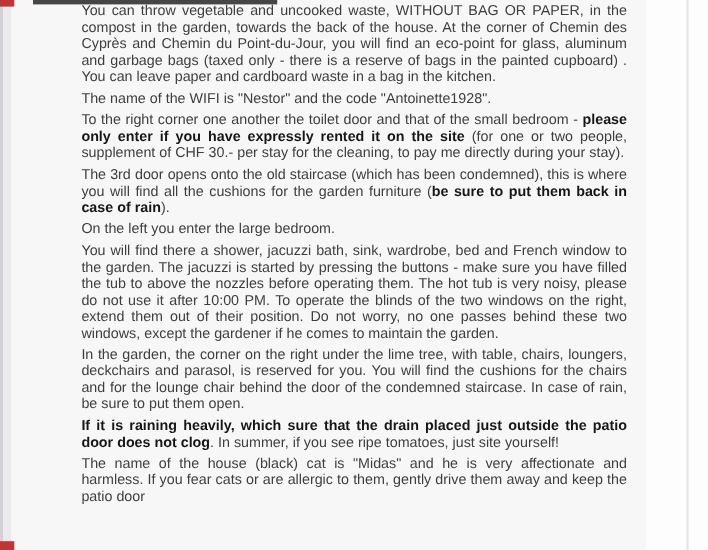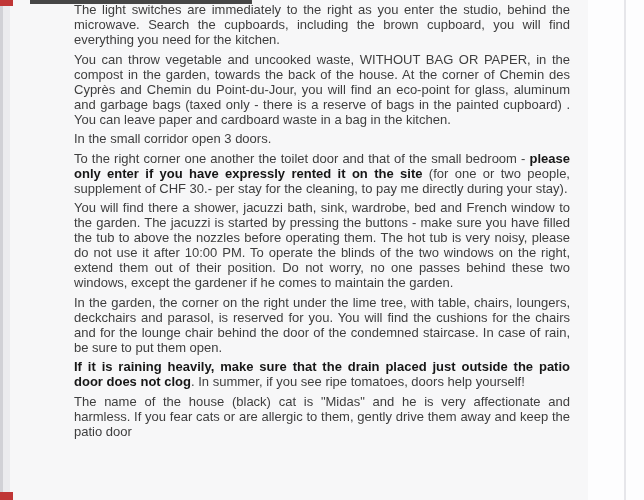--- a/index.html
+++ b/index.html
@@ -58,22 +58,23 @@
 <div>
   <div class="page-tint"></div>
   <div class="edge-strip-dark"></div>
   <div class="edge-strip-light"></div>
   <div class="right-line"></div>
   <div class="top-bar"></div>
   <div class="corner-mark top"></div>
   <div class="corner-mark bottom"></div>
 
   <div class="text-col">
-    <p><span>The light switches are immediately to the right as you enter the studio, behind the microwave. Search the cupboards, including the brown cupboard, you will find everything you need for the kitchen.</span></p>
     <p><span>You can throw vegetable and uncooked waste, WITHOUT BAG OR PAPER, in the compost in the garden, towards the back of the house. At the corner of Chemin des Cyprès and Chemin du Point-du-Jour, you will find an eco-point for glass, aluminum and garbage bags (taxed only - there is a reserve of bags in the painted cupboard) . You can leave paper and cardboard waste in a bag in the kitchen.</span></p>
-    <p><span>In the small corridor open 3 doors.</span></p>
+    <p><span>The name of the WIFI is "Nestor" and the code "Antoinette1928".</span></p>
     <p><span>To the right corner one another the toilet door and that of the small bedroom - </span><span class="b">please only enter if you have expressly rented it on the site</span><span> (for one or two people, supplement of CHF 30.- per stay for the cleaning, to pay me directly during your stay).</span></p>
+    <p><span>The 3rd door opens onto the old staircase (which has been condemned), this is where you will find all the cushions for the garden furniture (</span><span class="b">be sure to put them back in case of rain</span><span>).</span></p>
+    <p><span>On the left you enter the large bedroom.</span></p>
     <p><span>You will find there a shower, jacuzzi bath, sink, wardrobe, bed and French window to the garden. The jacuzzi is started by pressing the buttons - make sure you have filled the tub to above the nozzles before operating them. The hot tub is very noisy, please do not use it after 10:00 PM. To operate the blinds of the two windows on the right, extend them out of their position. Do not worry, no one passes behind these two windows, except the gardener if he comes to maintain the garden.</span></p>
     <p><span>In the garden, the corner on the right under the lime tree, with table, chairs, loungers, deckchairs and parasol, is reserved for you. You will find the cushions for the chairs and for the lounge chair behind the door of the condemned staircase. In case of rain, be sure to put them open.</span></p>
-    <p><span class="b">If it is raining heavily, make sure that the drain placed just outside the patio door does not clog</span><span>. In summer, if you see ripe tomatoes, doors help yourself!</span></p>
+    <p><span class="b">If it is raining heavily, which sure that the drain placed just outside the patio door does not clog</span><span>. In summer, if you see ripe tomatoes, just site yourself!</span></p>
     <p><span>The name of the house (black) cat is "Midas" and he is very affectionate and harmless. If you fear cats or are allergic to them, gently drive them away and keep the patio door</span></p>
   </div>
 </div>
 
 </body></html>

